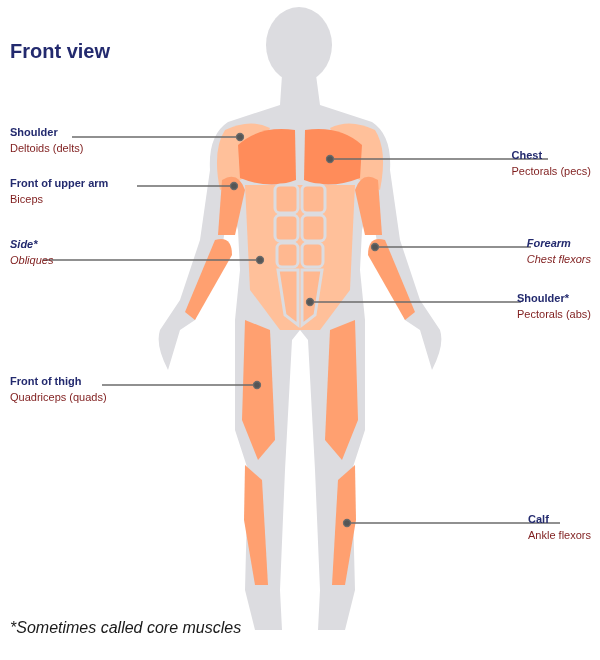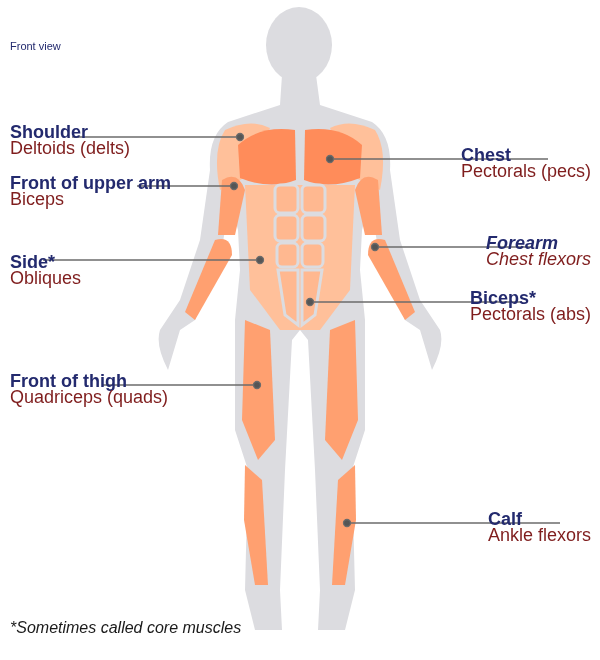--- a/index.html
+++ b/index.html
@@ -1,18 +1,18 @@
 <!DOCTYPE html>
 <html><head>
 <meta charset="utf-8">
 <style>
   html, body { margin:0; padding:0; background:#ffffff; }
   body { width:600px; height:660px; position:relative; overflow:hidden; font-family:"Liberation Sans", sans-serif; }
-  .title { position:absolute; left:10px; top:40px; font-size:11px; font-weight:normal; color:#232a6e;text-align:right; }
-  .lbl { position:absolute; font-size:18px; line-height:16px; }
+  .title { position:absolute; left:10px; top:40px; font-size:20px; font-weight:bold; color:#232a6e;text-align:right; }
+  .lbl { position:absolute; font-size:11px; line-height:16px; }
   .lbl .h { font-weight:bold; color:#232a6e; display:block; }
   .lbl .s { color:#7f1d1d; display:block; }
   .lbl.r { text-align:left; }
   .foot { position:absolute; left:10px; top:619px; font-size:16px; font-style:italic; color:#1a1a1a; }
   svg { position:absolute; left:0; top:0; }
 </style>
 </head>
 <body>
 
 <div class="title">Front view</div>
@@ -81,38 +81,38 @@
 </svg>
 
 <div class="lbl" style="left:10px;top:124px;">
   <span class="h">Shoulder</span>
   <span class="s">Deltoids (delts)</span>
 </div>
 <div class="lbl" style="left:10px;top:175px;">
   <span class="h">Front of upper arm</span>
   <span class="s">Biceps</span>
 </div>
-<div class="lbl" style="left:10px;top:254px;">
+<div class="lbl" style="left:10px;top:236px;font-style:italic;">
   <span class="h">Side*</span>
   <span class="s">Obliques</span>
 </div>
 <div class="lbl" style="left:10px;top:373px;">
   <span class="h">Front of thigh</span>
   <span class="s">Quadriceps (quads)</span>
 </div>
 <div class="lbl r" style="right:9px;top:147px;">
   <span class="h">Chest</span>
   <span class="s">Pectorals (pecs)</span>
 </div>
 <div class="lbl r" style="right:9px;top:235px;font-style:italic;">
   <span class="h">Forearm</span>
   <span class="s">Chest flexors</span>
 </div>
 <div class="lbl r" style="right:9px;top:290px;">
-  <span class="h">Biceps*</span>
+  <span class="h">Shoulder*</span>
   <span class="s">Pectorals (abs)</span>
 </div>
 <div class="lbl r" style="right:9px;top:511px;">
   <span class="h">Calf</span>
   <span class="s">Ankle flexors</span>
 </div>
 
 <div class="foot">*Sometimes called core muscles</div>
 
 </body></html>

